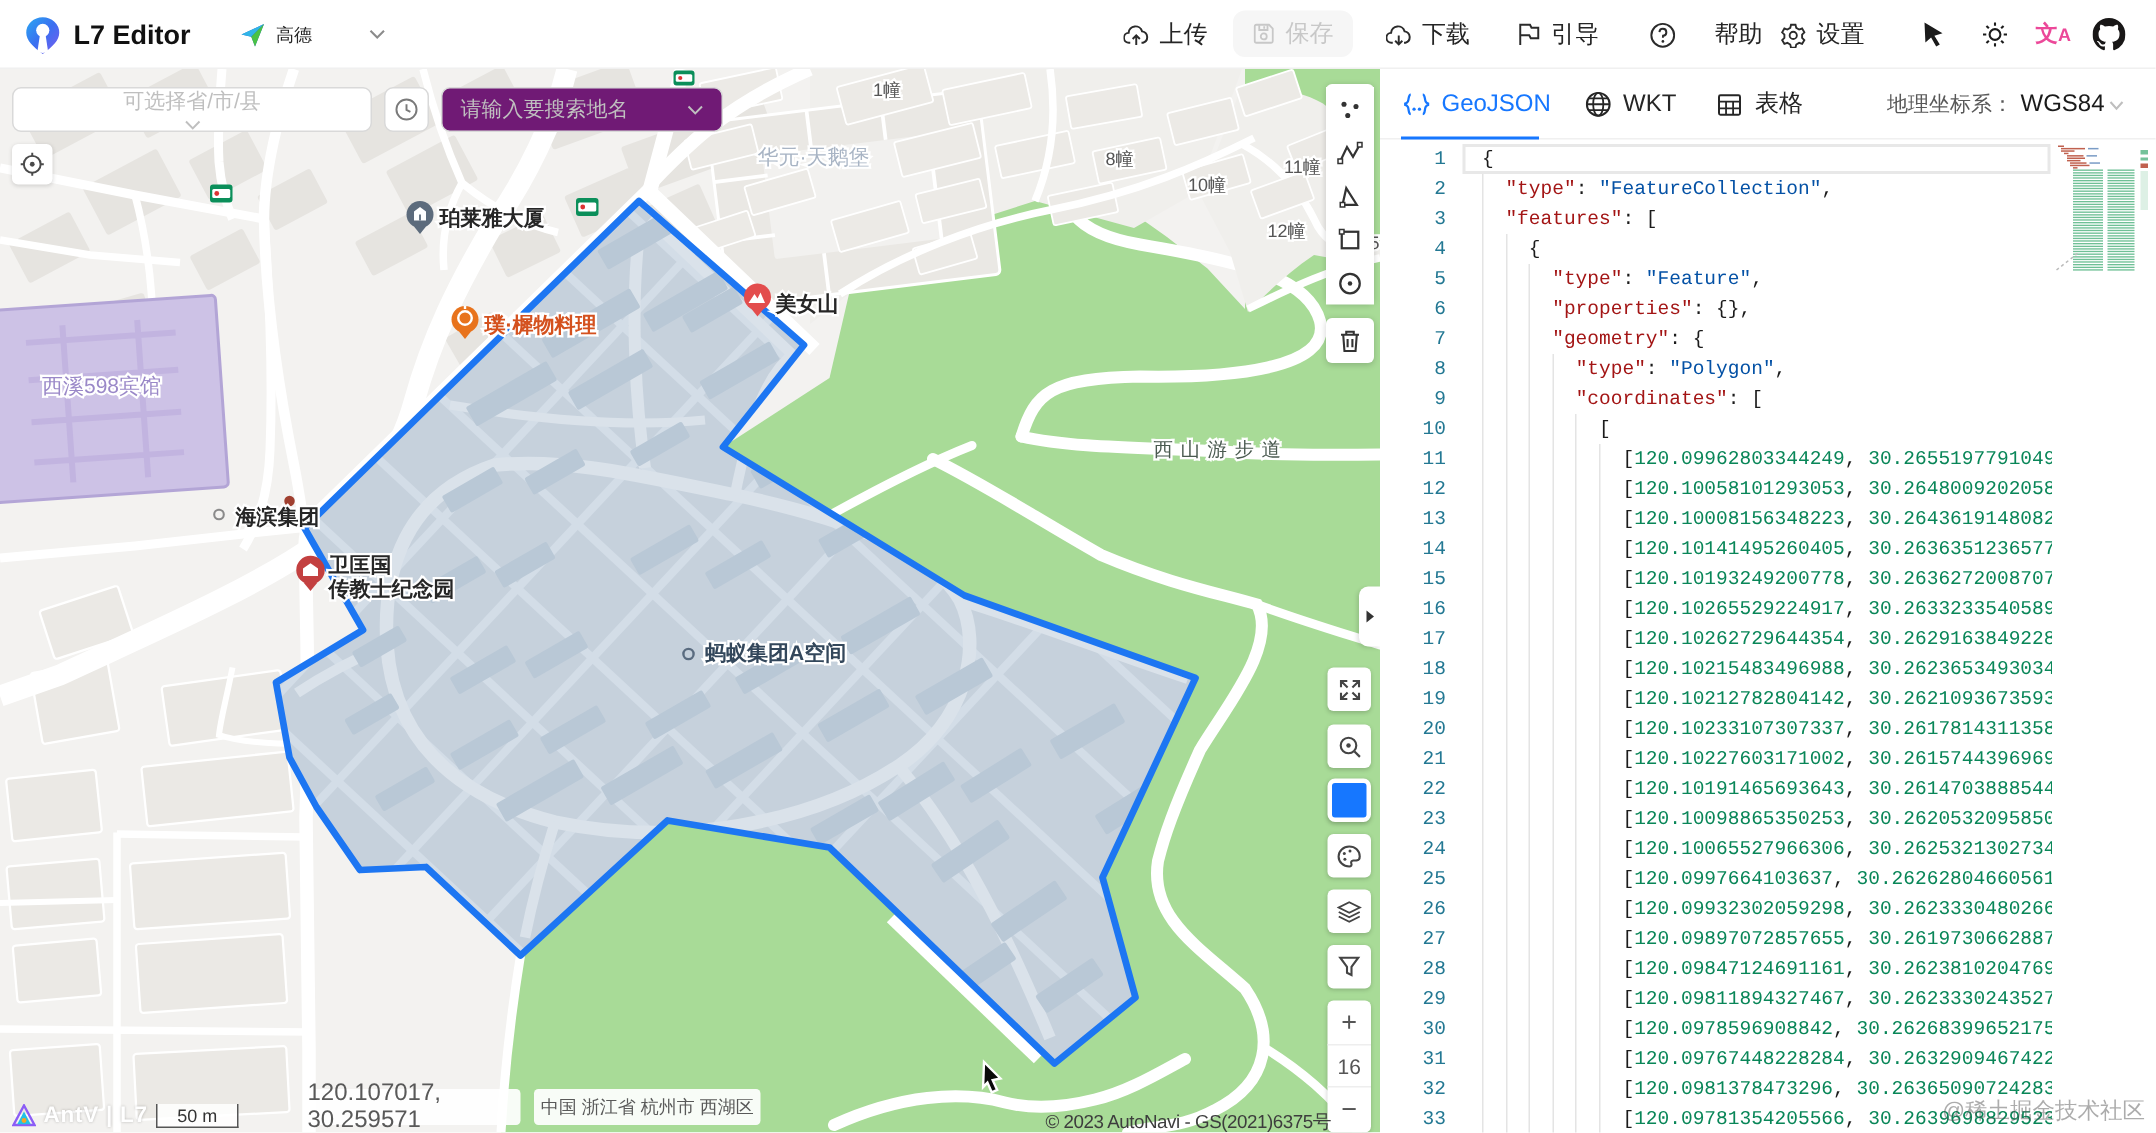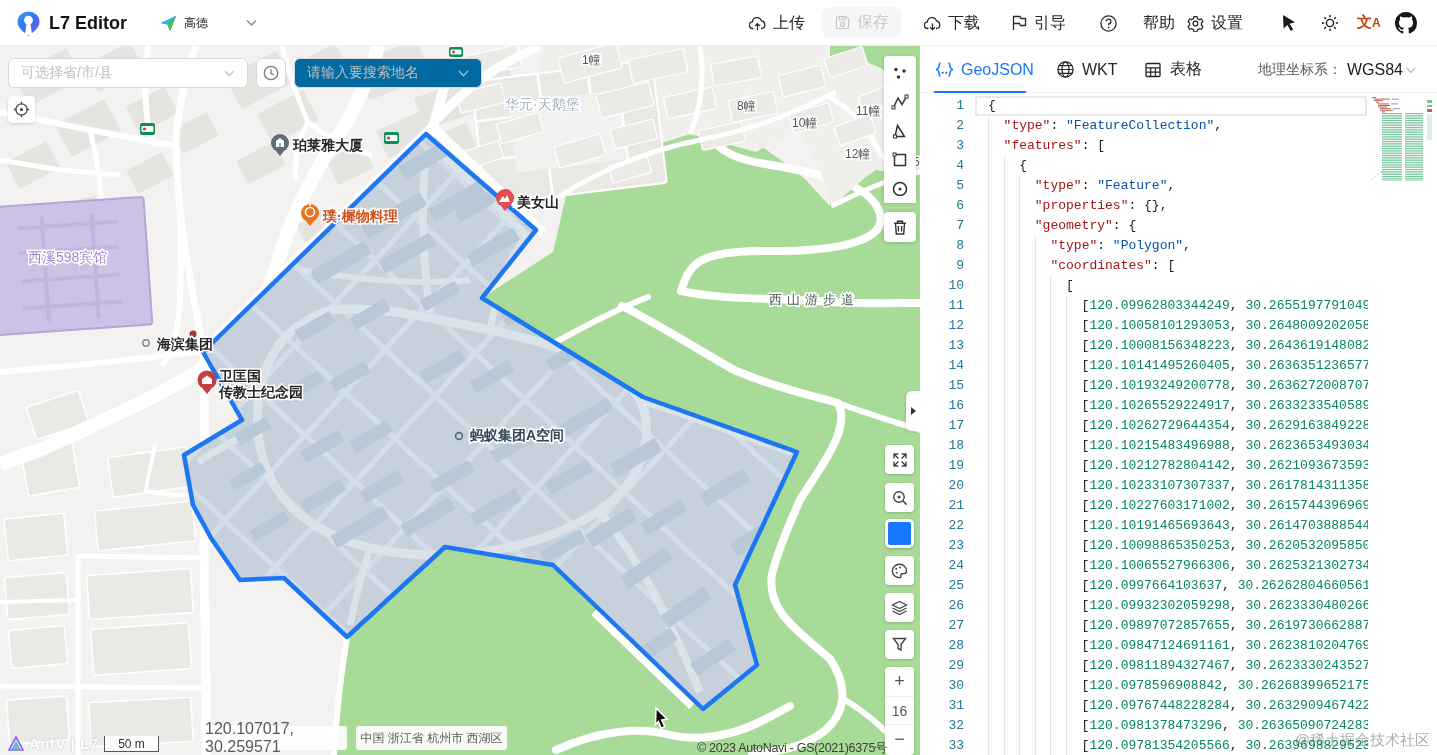--- a/index.html
+++ b/index.html
@@ -105,21 +105,21 @@
       <path d="M3 1 L15 8.2 L9.6 9.8 L13.2 15.6 L10.8 17 L7.4 11 L3.6 14.4 Z" fill="#1b1b1b"></path>
     </svg>
 
   <svg style="position:absolute;left:1321px;top:14px" width="18" height="18" viewBox="0 0 18 18">
       <circle cx="9" cy="9" r="3.6" fill="none" stroke="#1b1b1b" stroke-width="1.4"></circle>
       <g stroke="#1b1b1b" stroke-width="1.4">
         <path d="M9 1v2.2M9 14.8V17M1 9h2.2M14.8 9H17M3.3 3.3l1.6 1.6M13.1 13.1l1.6 1.6M3.3 14.7l1.6-1.6M13.1 4.9l1.6-1.6"></path>
       </g>
     </svg>
 
-  <div style="position:absolute;left:1357px;top:13px;font-size:15px;color:#c2410c;font-weight:bold;">文<span style="font-size:12px;">A</span></div>
+  <div style="position:absolute;left:1357px;top:13px;font-size:15px;color:#ec4899;font-weight:bold;">文<span style="font-size:12px;">A</span></div>
 
   <svg style="position:absolute;left:1395px;top:12px" width="22" height="22" viewBox="0 0 16 16">
       <path fill="#191717" d="M8 0C3.58 0 0 3.58 0 8c0 3.54 2.29 6.53 5.47 7.59.4.07.55-.17.55-.38 0-.19-.01-.82-.01-1.49-2.01.37-2.53-.49-2.69-.94-.09-.23-.48-.94-.82-1.13-.28-.15-.68-.52-.01-.53.63-.01 1.08.58 1.23.82.72 1.21 1.87.87 2.33.66.07-.52.28-.87.51-1.07-1.78-.2-3.64-.89-3.64-3.95 0-.87.31-1.59.82-2.15-.08-.2-.36-1.02.08-2.12 0 0 .67-.21 2.2.82.64-.18 1.32-.27 2-.27s1.36.09 2 .27c1.53-1.04 2.2-.82 2.2-.82.44 1.1.16 1.92.08 2.12.51.56.82 1.27.82 2.15 0 3.07-1.87 3.75-3.65 3.95.29.25.54.73.54 1.48 0 1.07-.01 1.93-.01 2.2 0 .21.15.46.55.38A8.01 8.01 0 0 0 16 8c0-4.42-3.58-8-8-8z"></path>
     </svg>
 </div>
 
 <div class="mapwrap">
 <svg width="920" height="709" viewBox="0 46 920 709">
 
   <rect x="0" y="46" width="920" height="709" fill="#f2f1ef"></rect>
@@ -410,35 +410,35 @@
 
 <g>
         <rect x="449" y="47" width="14" height="10" rx="2" fill="#0b8f5a"></rect>
         <rect x="450.5" y="49.5" width="11" height="5" rx="1" fill="#fff"></rect>
         <circle cx="453.5" cy="52" r="1.4" fill="#d33"></circle>
       </g>
 
 <path d="M656,708 L667,719 L661.8,720.1 L664.8,726.6 L661.2,728.3 L658.3,721.7 L655.4,724.7 Z" fill="#0a0a0a" stroke="#fff" stroke-width="1.6"></path>
 </svg>
 
-<div style="position:absolute;left:8px;top:12px;width:240px;height:30px;background:#fff;border:1px solid #d9d9d9;border-radius:6px;display:flex;align-items:center;padding:0 12px;color:#bfbfbf;font-size:14px;justify-content:space-between;">
+<div style="position:absolute;left:8px;top:12px;width:240px;height:30px;background:#fff;border:1px solid #d9d9d9;border-radius:6px;display:flex;align-items:center;padding:0 12px;color:#bfbfbf;font-size:14px;justify-content:space-between;flex-direction:column;">
       <span>可选择省/市/县</span>
       <svg width="11" height="7" viewBox="0 0 11 7">
         <path d="M1 1 L5.5 5.6 L10 1" stroke="#bfbfbf" stroke-width="1.3" fill="none"></path>
       </svg>
     </div>
 
 <div style="position:absolute;left:256px;top:12px;width:30px;height:30px;background:#fff;border:1px solid #d9d9d9;border-radius:6px;display:flex;align-items:center;justify-content:center;">
       <svg width="16" height="16" viewBox="0 0 16 16">
         <circle cx="8" cy="8" r="6.7" fill="none" stroke="#7a7a7a" stroke-width="1.3"></circle>
         <path d="M8 4.5 V8.3 L10.6 9.6" stroke="#7a7a7a" stroke-width="1.3" fill="none"></path>
       </svg>
     </div>
 
-<div style="position:absolute;left:294px;top:12px;width:188px;height:30px;background:#0369a1;border:1px solid #d9d9d9;border-radius:6px;display:flex;align-items:center;padding:0 12px;color:#bfbfbf;font-size:14px;justify-content:space-between;">
+<div style="position:absolute;left:294px;top:12px;width:188px;height:30px;background:#701a75;border:1px solid #d9d9d9;border-radius:6px;display:flex;align-items:center;padding:0 12px;color:#bfbfbf;font-size:14px;justify-content:space-between;">
       <span>请输入要搜索地名</span>
       <svg width="11" height="7" viewBox="0 0 11 7">
         <path d="M1 1 L5.5 5.6 L10 1" stroke="#bfbfbf" stroke-width="1.3" fill="none"></path>
       </svg>
     </div>
 
 <div style="position:absolute;left:8px;top:50px;width:27px;height:27px;background:#fff;border-radius:4px;box-shadow:0 1px 3px rgba(0,0,0,0.15);display:flex;align-items:center;justify-content:center;">
       <svg width="17" height="17" viewBox="0 0 17 17">
         <circle cx="8.5" cy="8.5" r="5.6" fill="none" stroke="#4a4a4a" stroke-width="1.3"></circle>
         <circle cx="8.5" cy="8.5" r="1.6" fill="#4a4a4a"></circle>

